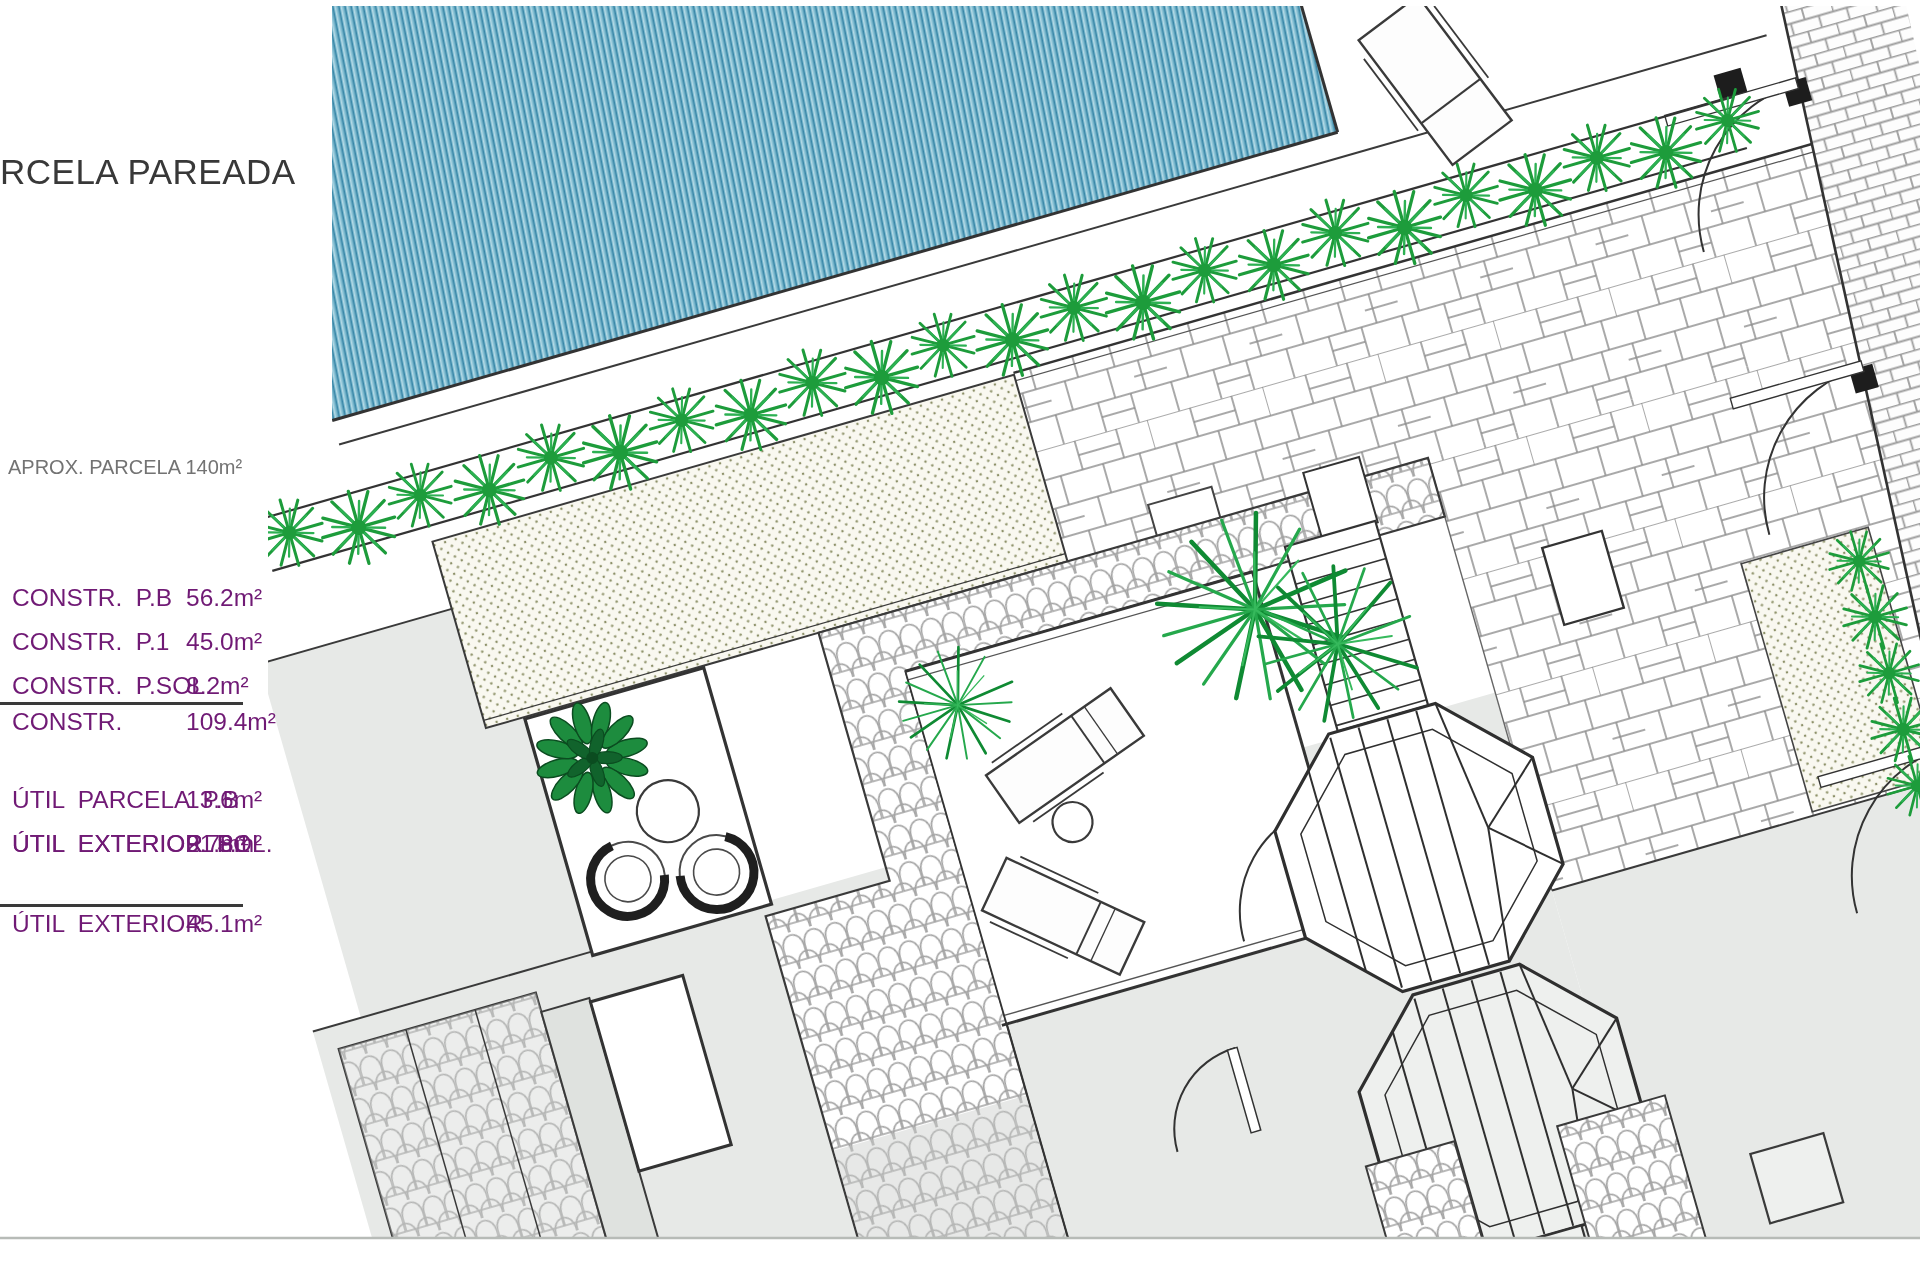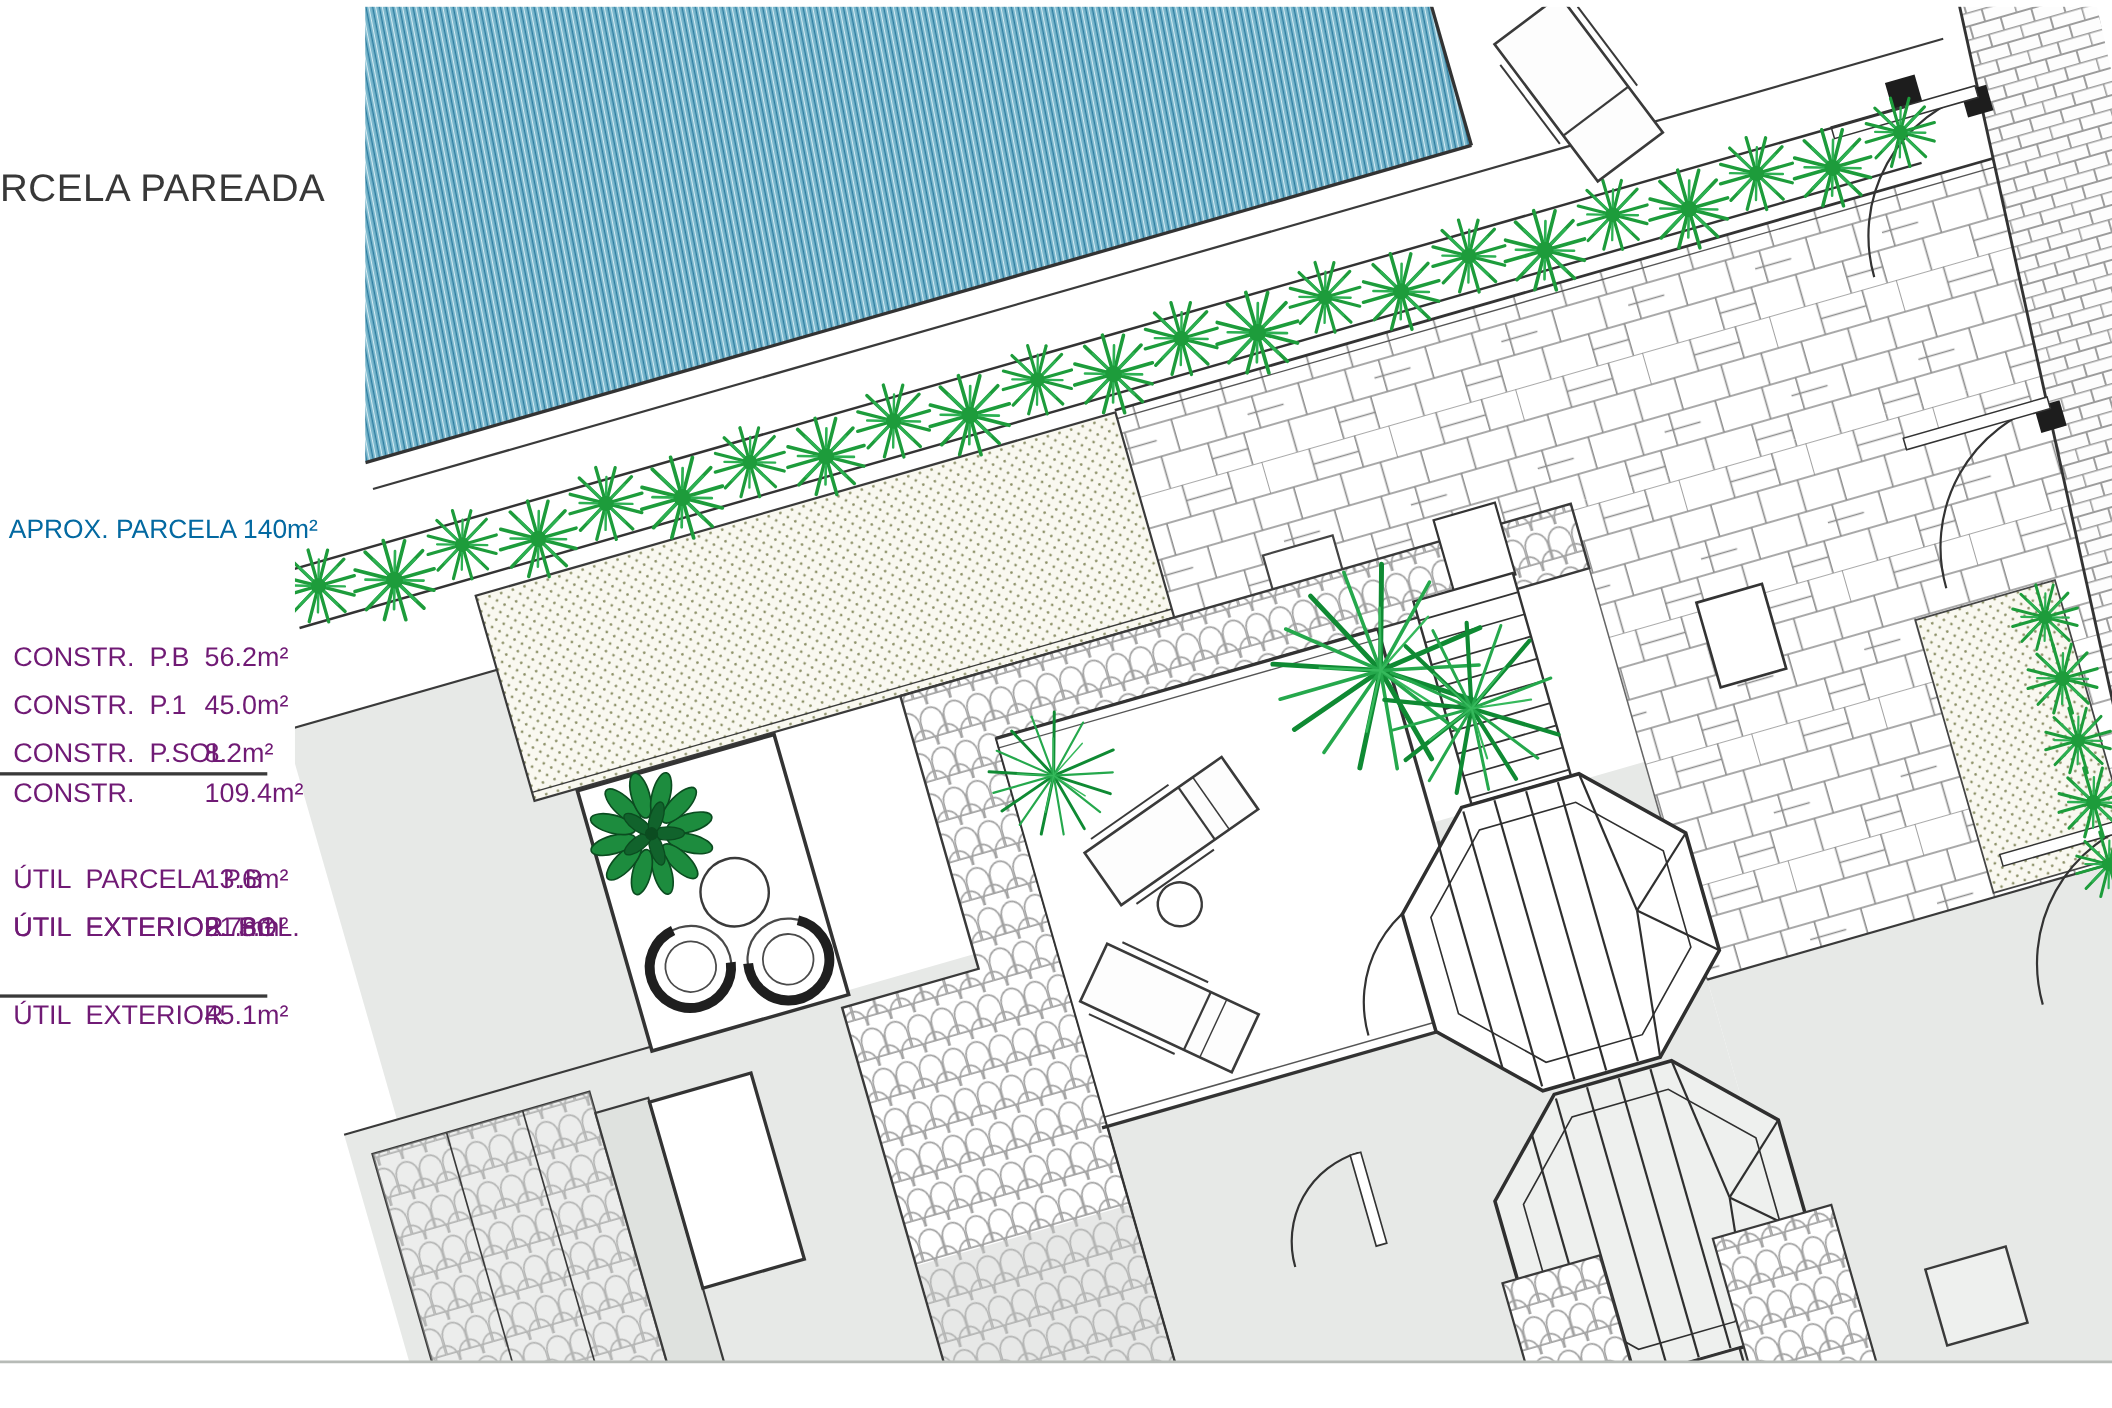--- a/index.html
+++ b/index.html
@@ -1,21 +1,21 @@
 <!DOCTYPE html>
 <html><head>
 <meta charset="utf-8">
 <style>
   html,body{margin:0;padding:0;width:1920px;height:1280px;background:#fff;overflow:hidden;
     font-family:"Liberation Sans", sans-serif;}
   .stage{position:relative;width:1708px;height:1280px;background:#fff;}
   .plan-svg{position:absolute;left:0;top:0;}
   .panel{position:absolute;left:0;top:0;width:300px;height:1280px;color:#3f3f3f;}
   .title{position:absolute;left:0;top:152px;font-size:35px;letter-spacing:.5px;white-space:pre;color:#383838;}
-  .note{position:absolute;left:8px;top:468px;font-size:24px;white-space:pre;color:#0369a1;}
+  .note{position:absolute;left:8px;top:456px;font-size:20px;white-space:pre;color:#737373;}
   .row{position:absolute;left:0;width:300px;height:30px;font-size:24.5px;white-space:pre;color:#701a75;}
   .row .lbl{position:absolute;left:12px;top:0;}
   .row .val{position:absolute;left:186px;top:0;text-align:center;}
   .rule{position:absolute;left:0;width:243px;border-top:3px solid #3a3a3a;}
 </style>
 </head>
 <body>
 
 <div class="stage">
 

